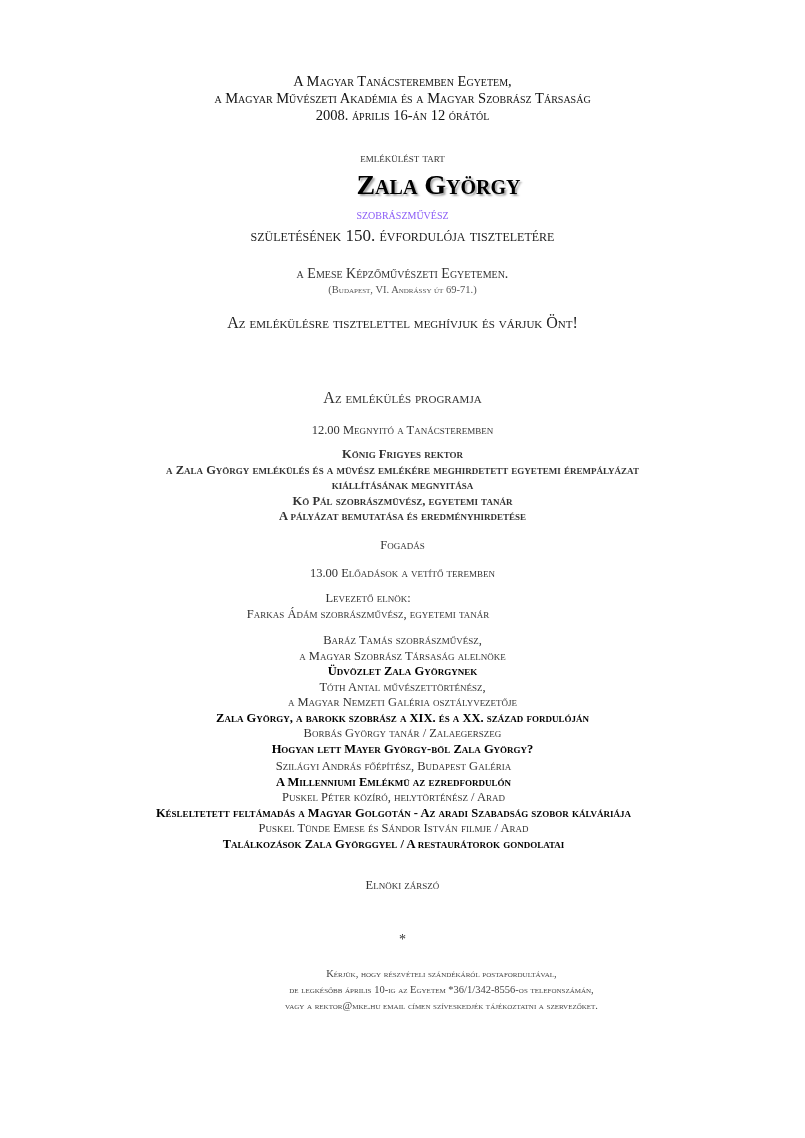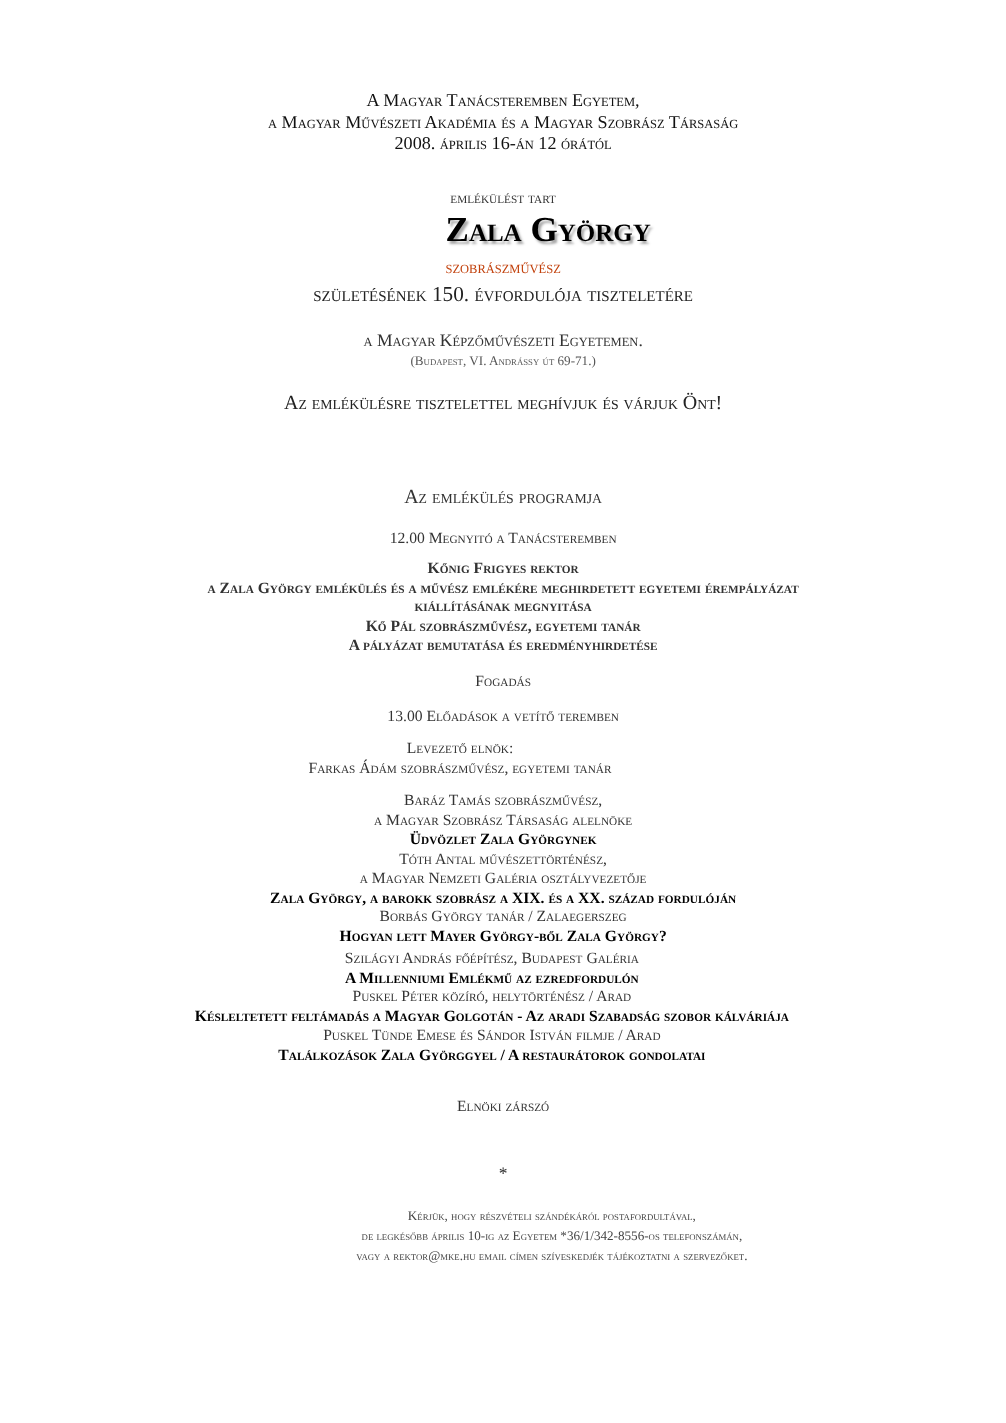--- a/index.html
+++ b/index.html
@@ -5,21 +5,21 @@
   html, body { margin: 0; padding: 0; background: #ffffff; }
   body { width: 805px; height: 1138px; position: relative; overflow: hidden;
          font-family: "Liberation Serif", "DejaVu Serif", serif; color: #222; }
   .page { position: absolute; left: 0; top: 0; width: 805px; text-align: center; }
   .sc { font-variant: small-caps; }
   .line { display: block; white-space: nowrap; }
   .hdr { font-size: 14.5px; line-height: 17px; color: #111; }
   .intro { font-size: 13px; color: #333; }
   .title { font-size: 28px; font-weight: bold; color: #000; line-height: 34px;
            text-shadow: 2px 2px 2px rgba(0,0,0,0.35); font-variant: small-caps; padding-left: 36px; }
-  .sub1 { font-size: 14.5px; color: #c2410c; }
+  .sub1 { font-size: 14.5px; color: #8b5cf6; }
   .sub2 { font-size: 17px; color: #222; }
   .venue { font-size: 14px; color: #333; }
   .addr { font-size: 10.5px; color: #555; }
   .invite { font-size: 16px; color: #222; }
   .progtitle { font-size: 16px; color: #333; }
   .p { font-size: 12.5px; line-height: 15.5px; color: #333; }
   .b { font-weight: bold; color: #000; }
   .foot { font-size: 10.5px; line-height: 16px; color: #444; }
 </style>
 </head>
@@ -34,21 +34,21 @@
   </div>
 
   <div class="intro sc line" style="position:absolute;left:0;width:805px;top:150px;">emlékülést tart</div>
 
   <div class="title line" style="position:absolute;left:0;width:805px;top:168px;">Zala György</div>
 
   <div class="sub1 sc line" style="position:absolute;left:0;width:805px;top:206px;">szobrászművész</div>
 
   <div class="sub2 sc line" style="position:absolute;left:0;width:805px;top:226px;">születésének 150. évfordulója tiszteletére</div>
 
-  <div class="venue sc line" style="position:absolute;left:0;width:805px;top:266px;">a Magyar Képzőművészeti Egyetemen.</div>
+  <div class="venue sc line" style="position:absolute;left:0;width:805px;top:266px;">a Emese Képzőművészeti Egyetemen.</div>
 
   <div class="addr sc line" style="position:absolute;left:0;width:805px;top:284px;">(Budapest, VI. Andrássy út 69-71.)</div>
 
   <div class="invite sc line" style="position:absolute;left:0;width:805px;top:314px;">Az emlékülésre tisztelettel meghívjuk és várjuk Önt!</div>
 
   <div class="progtitle sc line" style="position:absolute;left:0;width:805px;top:389px;">Az emlékülés programja</div>
 
   <div class="p sc line" style="position:absolute;left:0;width:805px;top:423px;">12.00 Megnyitó a Tanácsteremben</div>
 
   <div class="p sc" style="position:absolute;left:0;width:805px;top:447px;font-weight:bold;">

